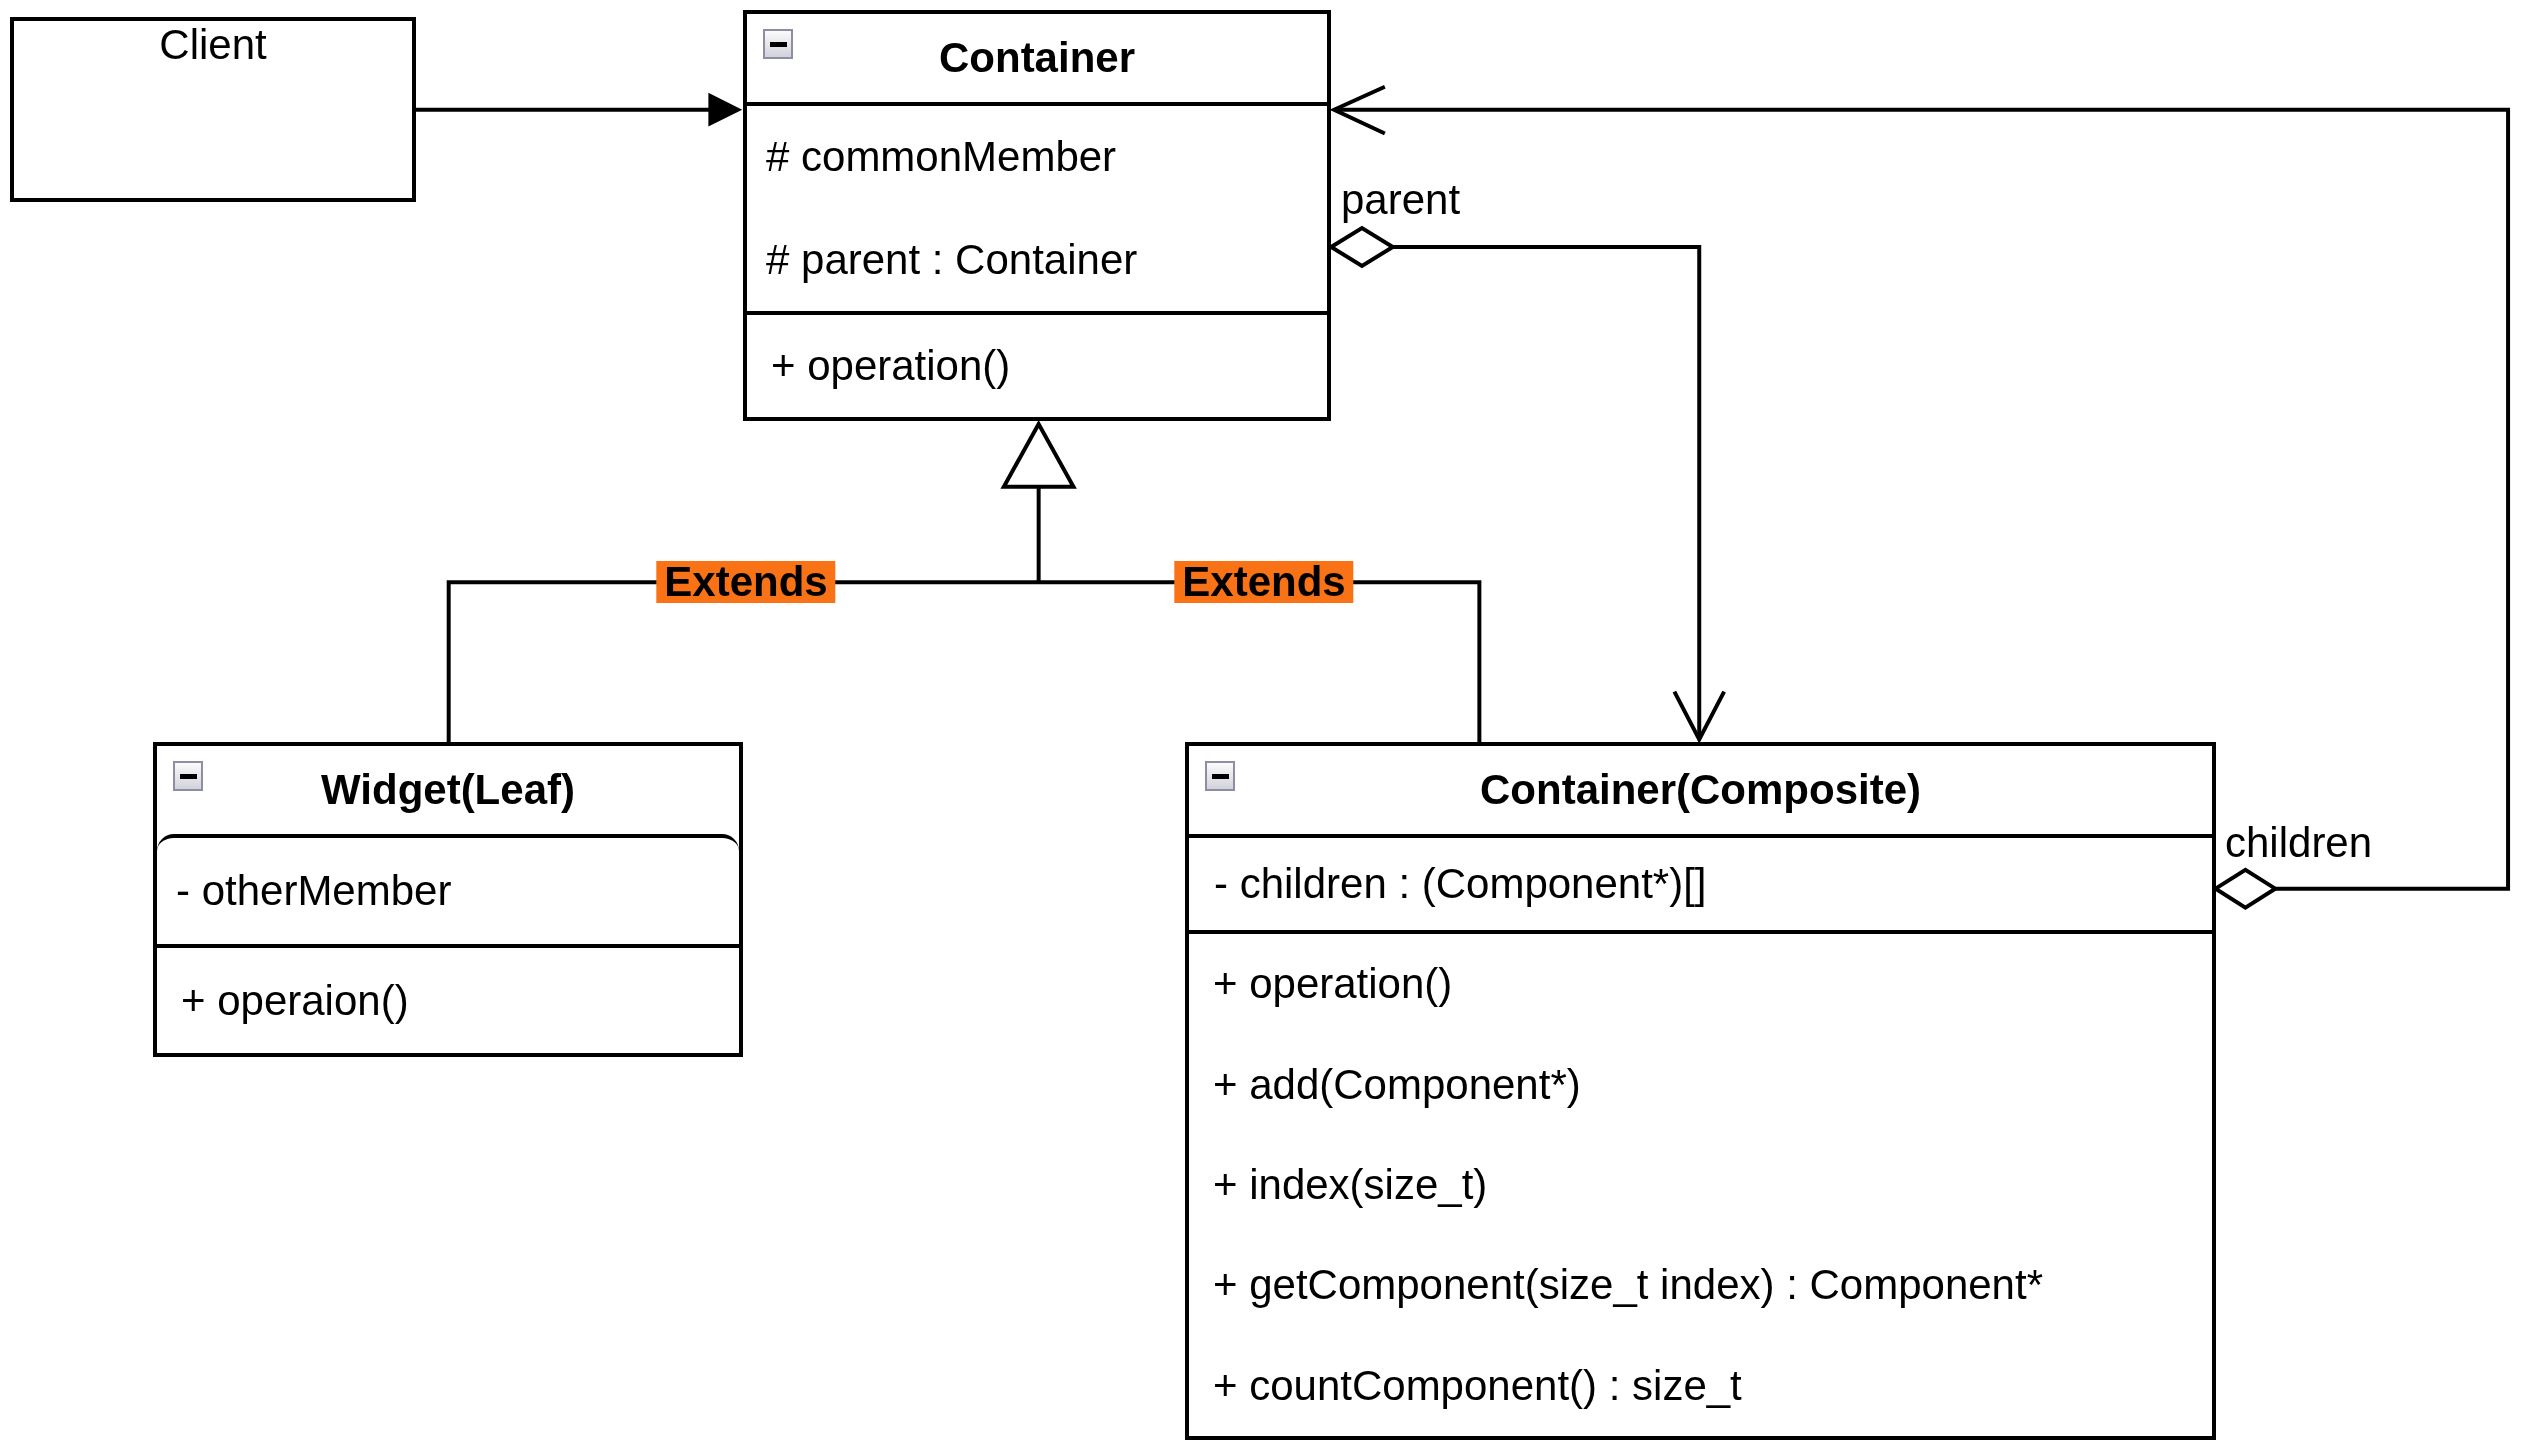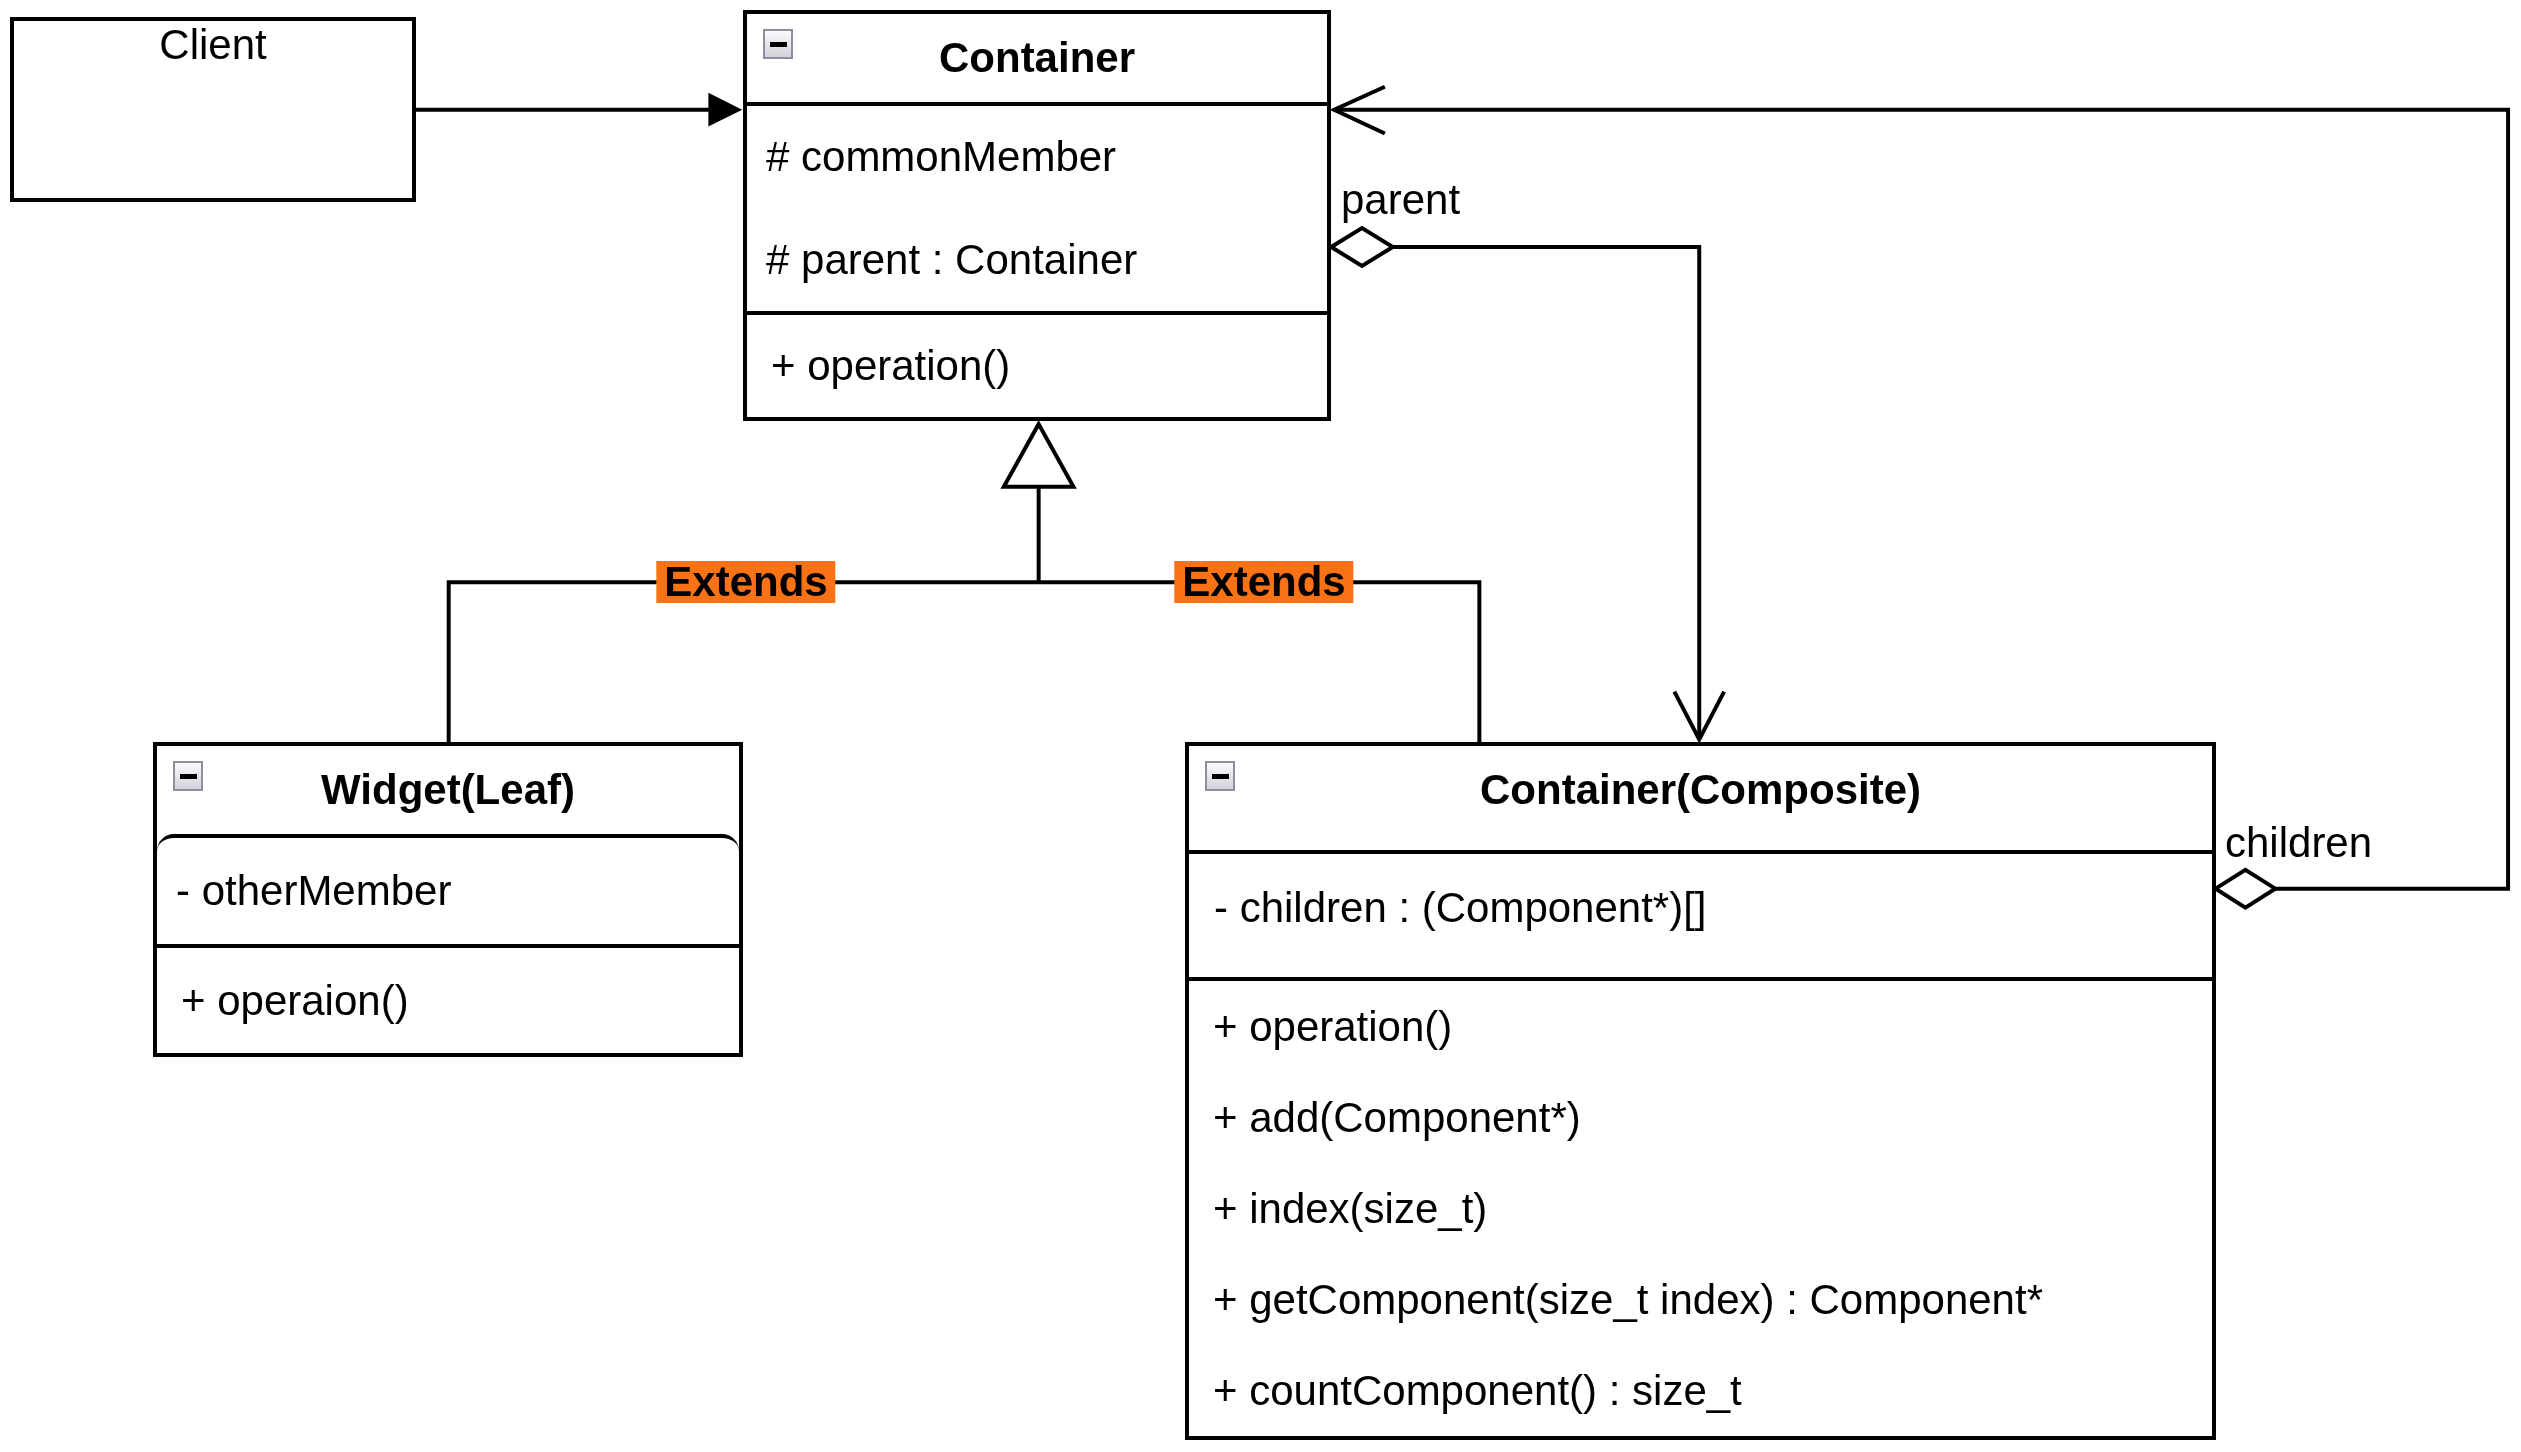--- a/index.html
+++ b/index.html
@@ -144,28 +144,28 @@
       <span>Widget(Leaf)</span>
     </div>
     <div class="box-section" style="height:110px;border-radius:17px;">
       <div class="box-row">- otherMember</div>
     </div>
     <div class="box-section grow">
       <div class="box-row">+ operaion()</div>
     </div>
   </div>
 
-  <div class="class-box" style="left:1185px; top:742px; width:1031px; height:698px;gap:16px;">
+  <div class="class-box" style="left:1185px; top:742px; width:1031px; height:698px;">
     <div class="box-title">
       <span class="collapse-icon">
         <span class="minus-glyph"></span>
       </span>
       <span>Container(Composite)</span>
     </div>
-    <div class="box-section" style="height:111px;padding-left:25px;">
+    <div class="box-section" style="height:96px;padding-left:25px;">
       <div class="box-row">- children : (Component*)[]</div>
     </div>
     <div class="box-section grow">
       <div class="box-row">+ operation()</div>
       <div class="box-row">+ add(Component*)</div>
       <div class="box-row">+ index(size_t)</div>
       <div class="box-row">+ getComponent(size_t index) : Component*</div>
       <div class="box-row">+ countComponent() : size_t</div>
     </div>
   </div>

